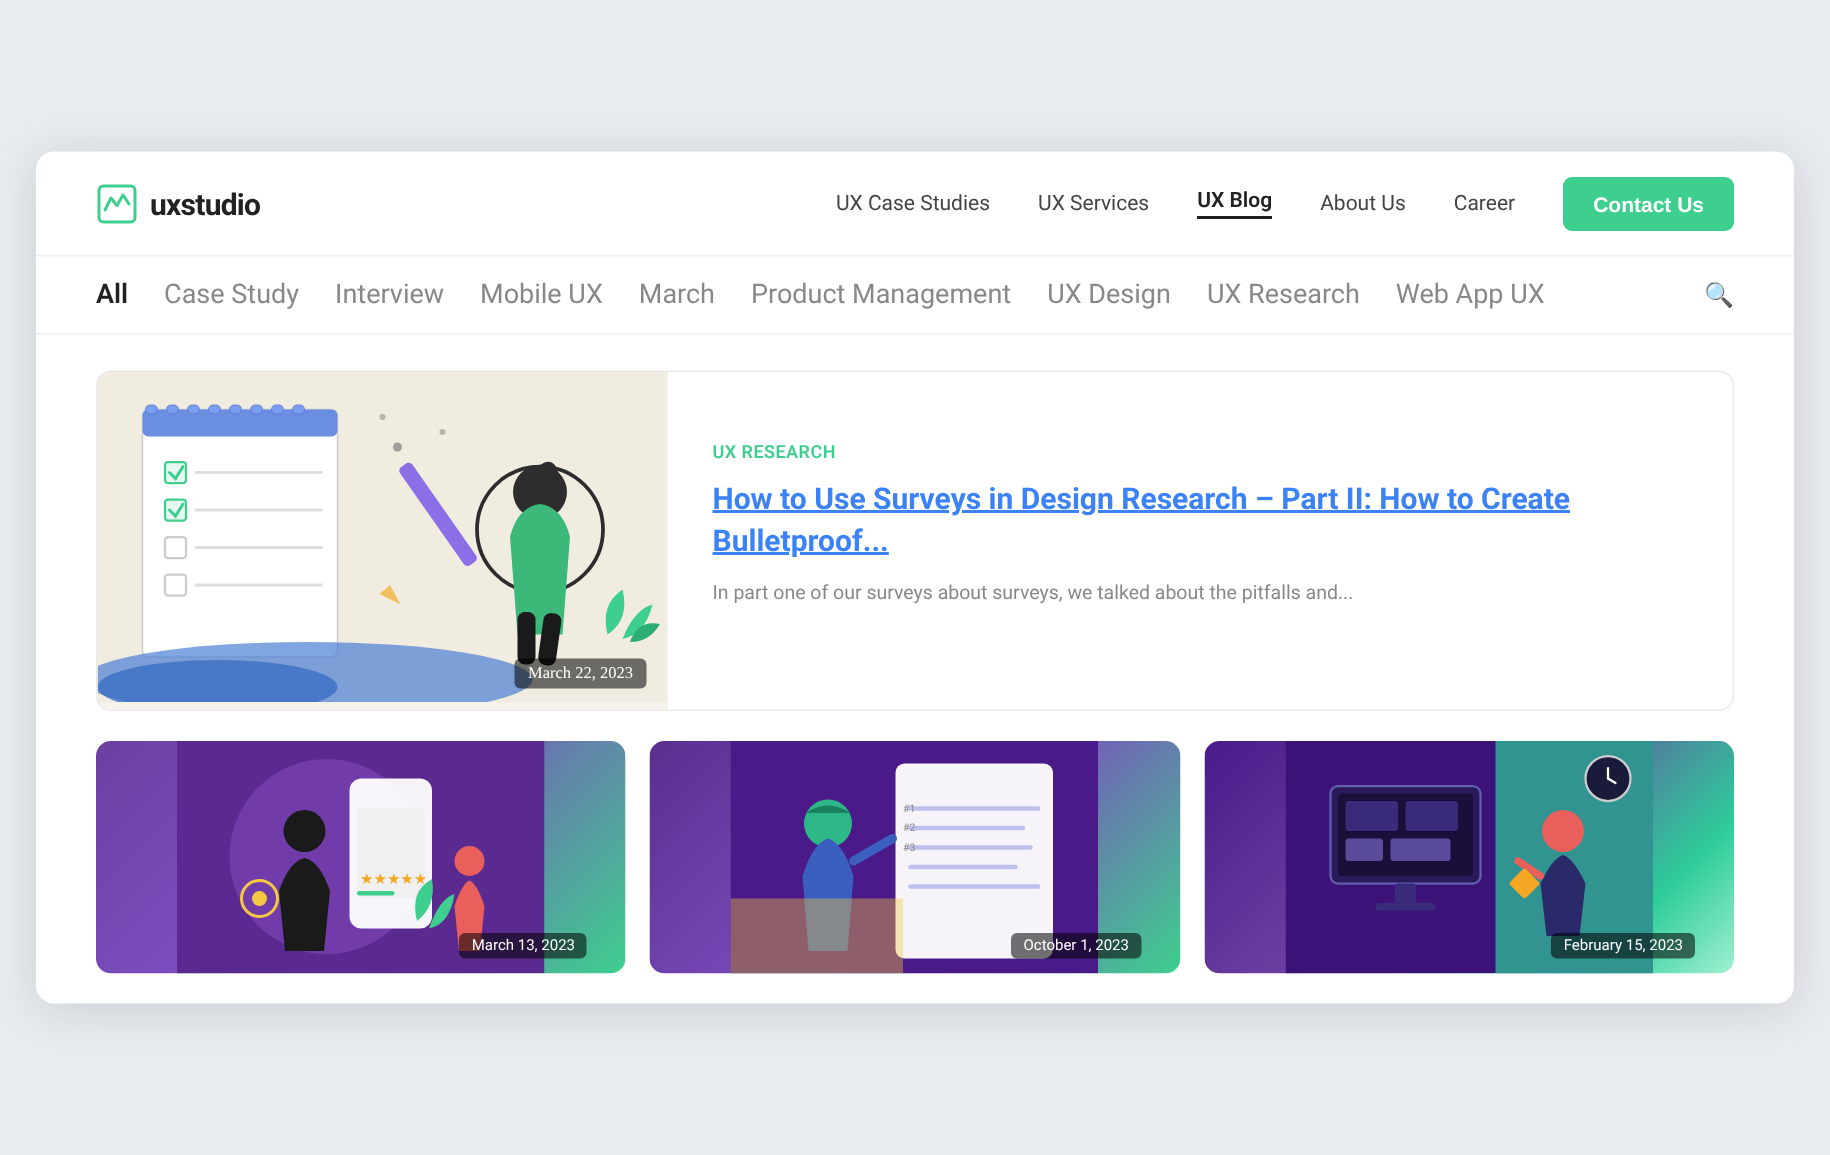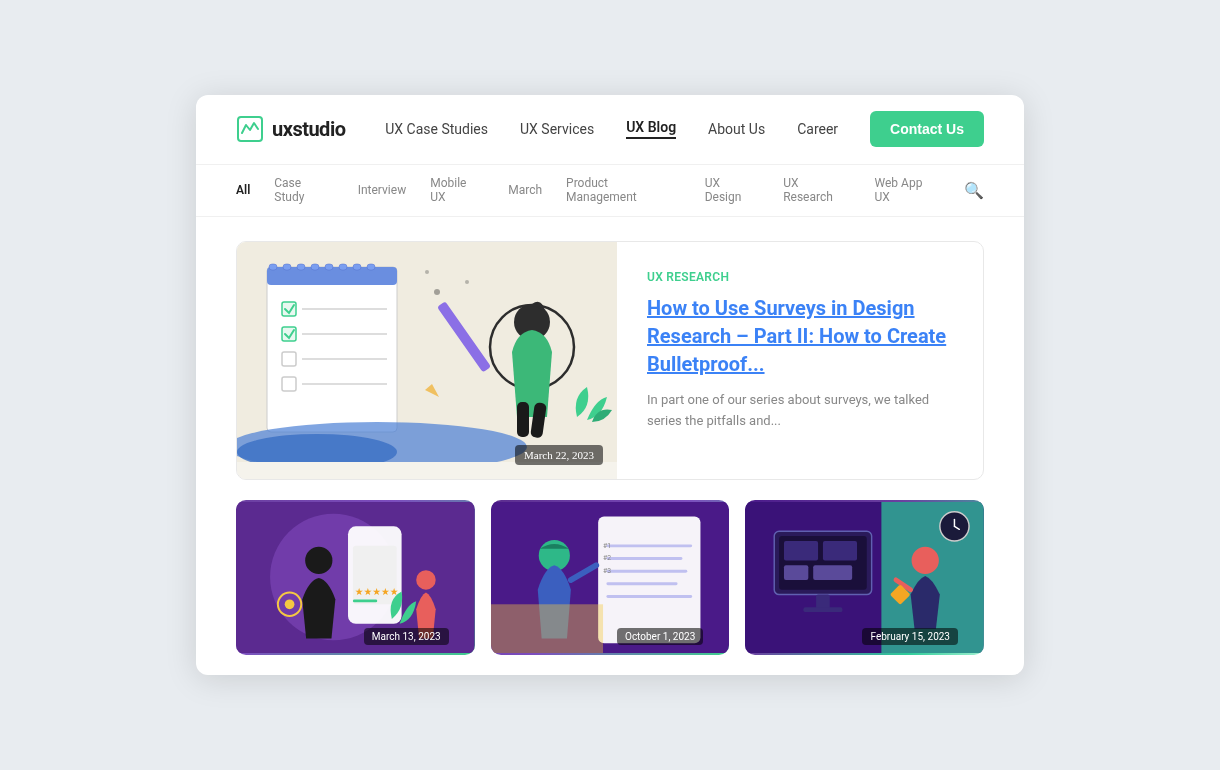--- a/index.html
+++ b/index.html
@@ -8,21 +8,21 @@
       font-family: -apple-system, BlinkMacSystemFont, 'Segoe UI', Roboto, sans-serif;
       display: flex;
       justify-content: center;
       align-items: center;
       min-height: 100vh;
       width: 1220px;
       height: 770px;
       overflow: hidden;
     }
     .browser-card {
-      width: 828px;
+      width: 1172px;
       background: #fff;
       border-radius: 12px;
       box-shadow: 0 4px 32px rgba(0,0,0,0.13);
       overflow: hidden;
     }
     
     .header {
       display: flex;
       align-items: center;
       padding: 0 40px;
@@ -75,21 +75,21 @@
     
     .filter-bar {
       display: flex;
       align-items: center;
       padding: 0 40px;
       height: 52px;
       border-bottom: 1px solid #f0f0f0;
       gap: 24px;
     }
     .filter-item {
-      font-size: 12px;
+      font-size: 18px;
       color: #888;
       cursor: pointer;
     }
     .filter-item.active {
       color: #222;
       font-weight: 600;
     }
     .filter-search {
       margin-left: auto;
       color: #888;
@@ -343,21 +343,21 @@
               <path d="M340 175 Q335 155 350 145 Q355 165 340 175" fill="#3ecf8e"></path>
               <path d="M350 178 Q358 158 370 155 Q365 175 350 178" fill="#3ecf8e"></path>
               <path d="M355 180 Q360 165 375 168 Q368 180 355 180" fill="#2eac76"></path>
             </svg>
             <div class="date-badge">March 22, 2023</div>
           </div>
         </div>
         <div class="featured-content">
           <div class="tag">UX Research</div>
           <div class="featured-title">How to Use Surveys in Design Research – Part II: How to Create Bulletproof...</div>
-          <div class="featured-excerpt">In part one of our series about surveys, we talked series the pitfalls and...</div>
+          <div class="featured-excerpt">In part one of our surveys about surveys, we talked about the pitfalls and...</div>
         </div>
       </div>
     </div>
 
     <div class="card-grid">
 
       <div class="card">
         <div class="card-image">
           <div class="card1-bg">
             <svg width="245" height="155" viewBox="0 0 245 155" fill="none">

